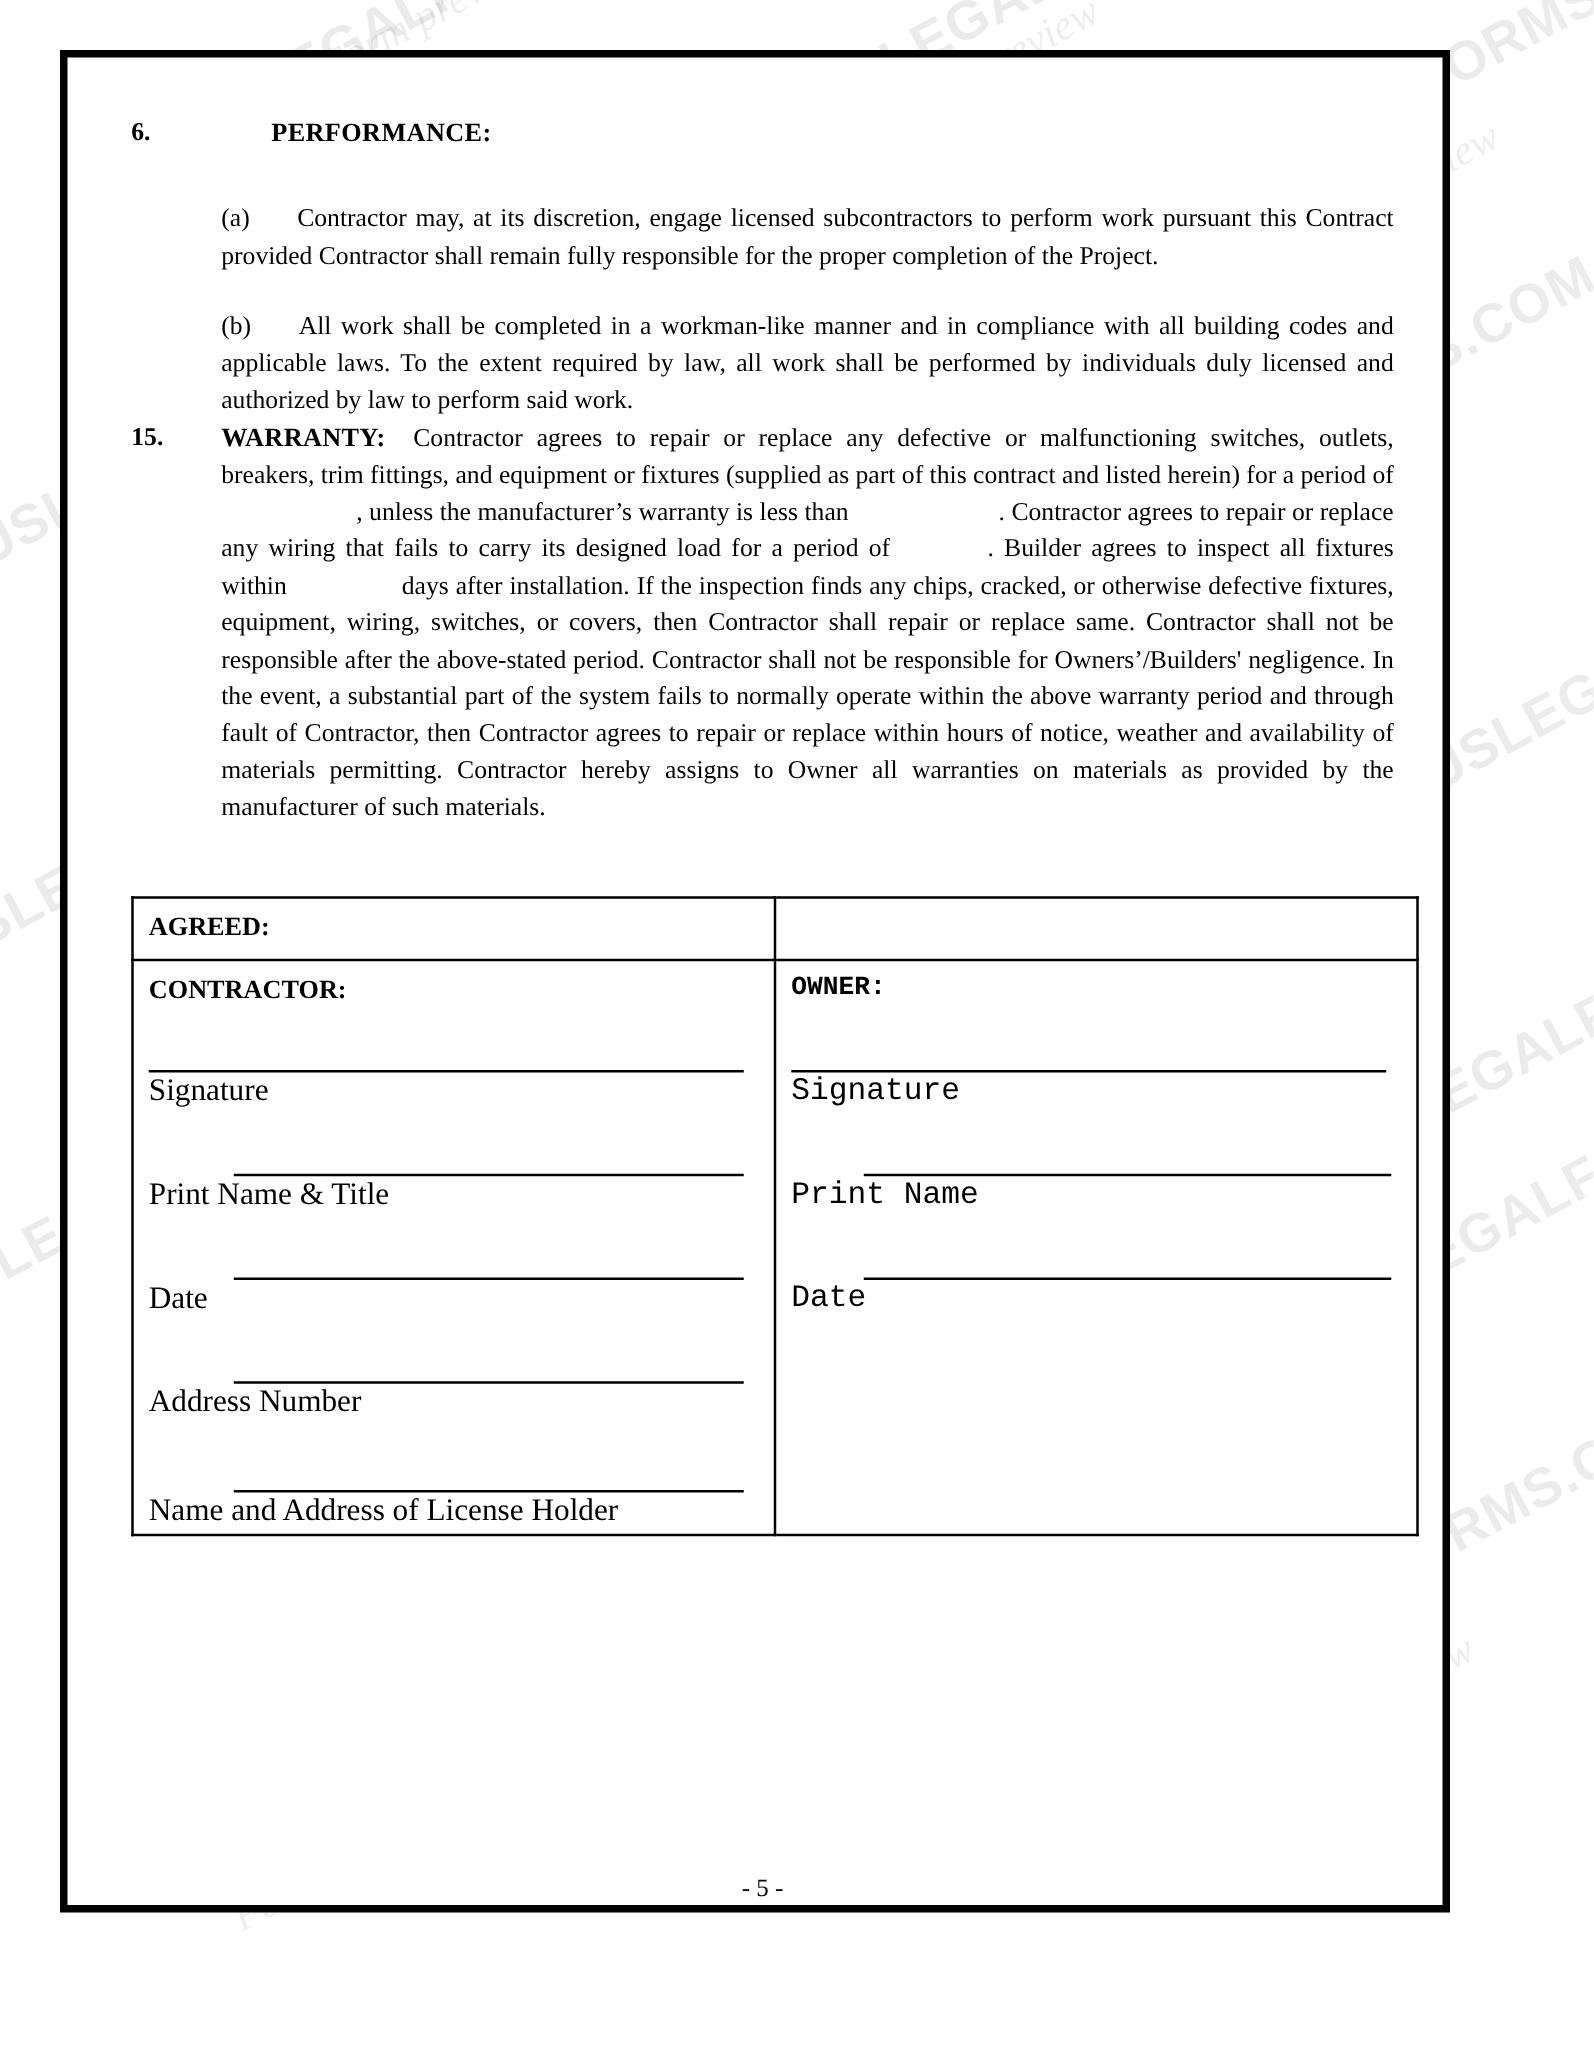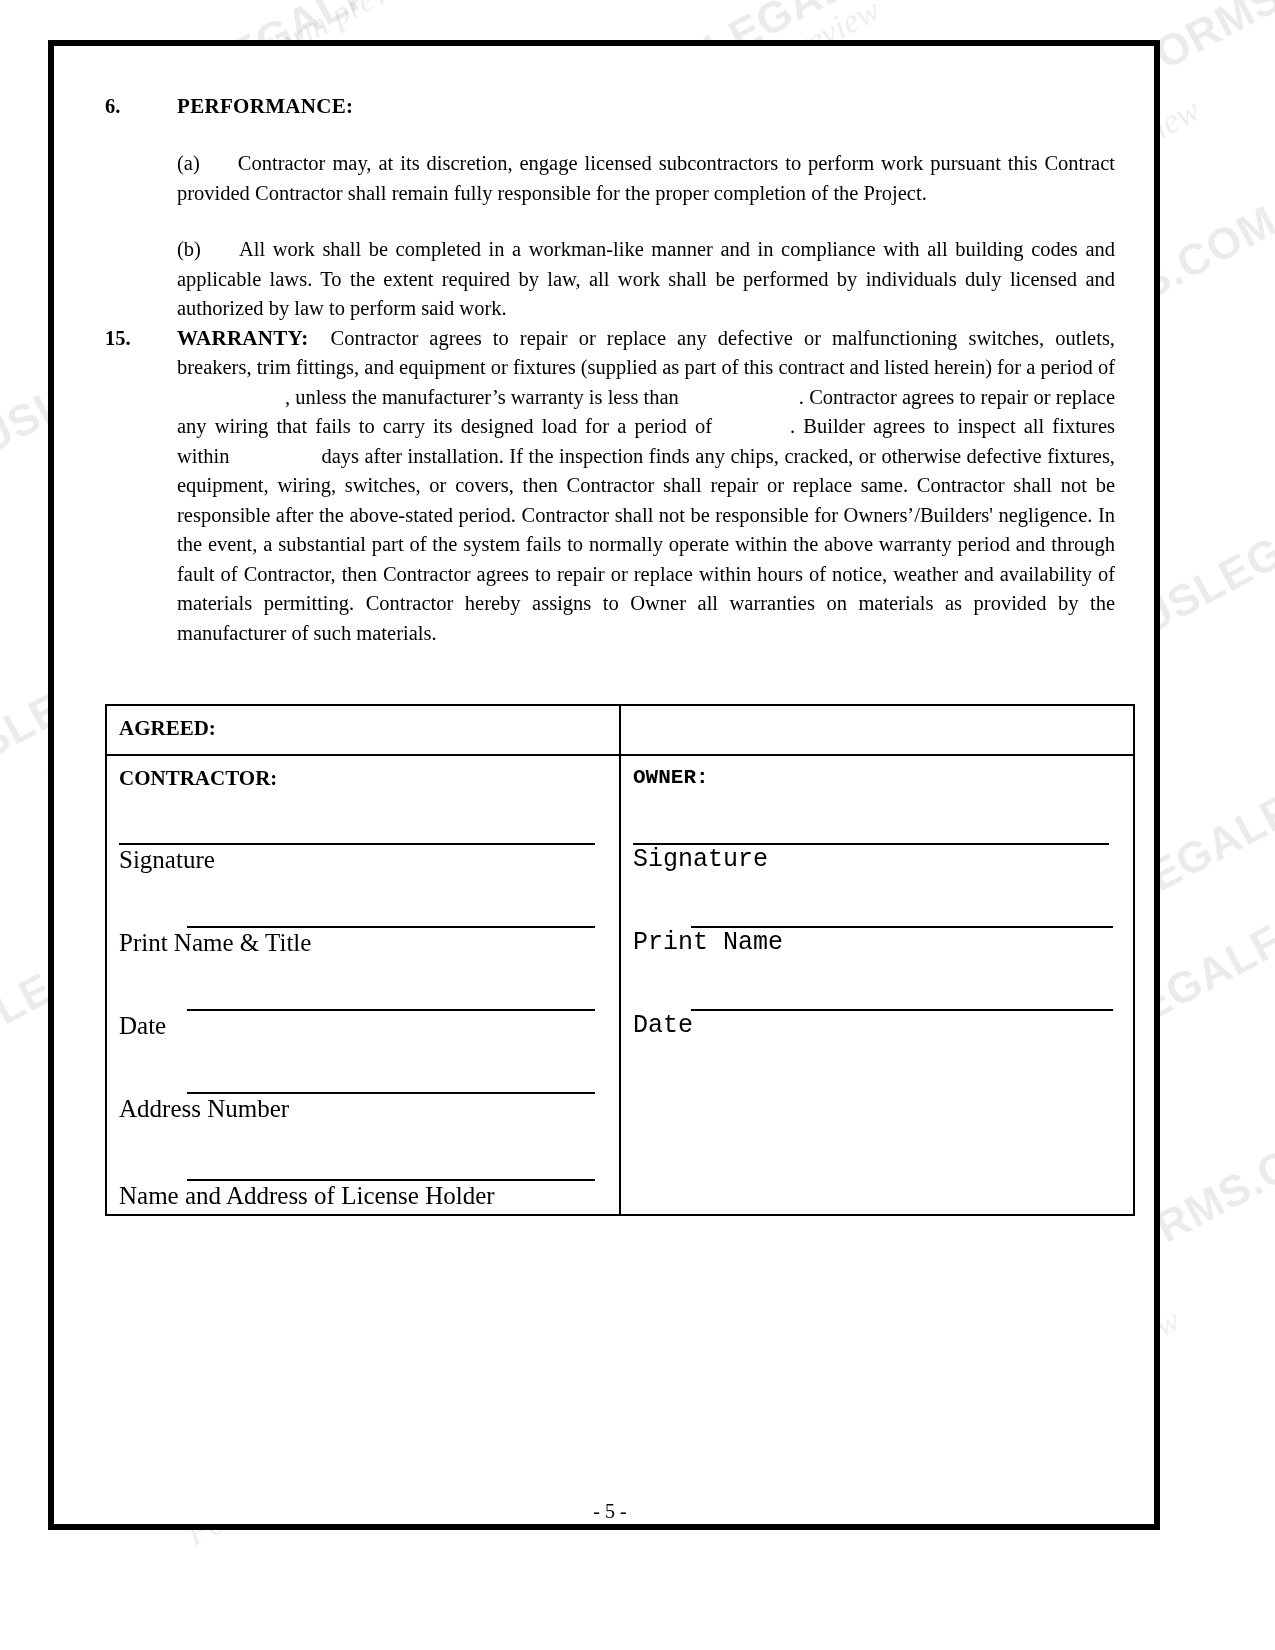--- a/index.html
+++ b/index.html
@@ -45,20 +45,21 @@
     width: 72px;
     flex: 0 0 72px;
     font-weight: bold;
     font-size: 20.5px;
     line-height: 29px;
   }
   .clause-body {
     flex: 1 1 auto;
     font-size: 20.5px;
     line-height: 29px;
+    margin-left: 40px;
   }
   .heading-text {
     font-weight: bold;
     font-size: 21px;
     letter-spacing: 0.3px;
   }
 
   .para {
     font-size: 20.5px;
     line-height: 29.5px;
@@ -69,21 +70,21 @@
     margin-left: 72px;
   }
   .lead {
     display: inline-block;
   }
   .lead-gap {
     display: inline-block;
     width: 38px;
   }
 
-  .gap-a { margin-top: 28px; }
+  .gap-a { margin-top: 40px; }
   .gap-b { margin-top: 27px; }
   .gap-c { margin-top: 27px; }
   .gap-15 { }
 
   
   .blank-s { display: inline-block; width: 78px; }
   .blank-m { display: inline-block; width: 92px; }
   .blank-l { display: inline-block; width: 108px; }
   .blank-xl { display: inline-block; width: 120px; }
 

